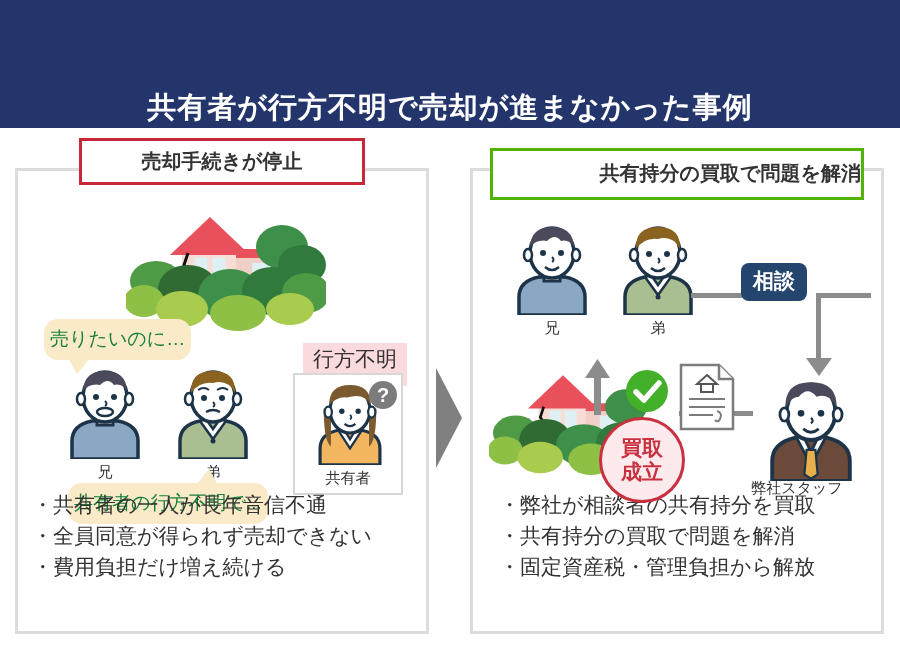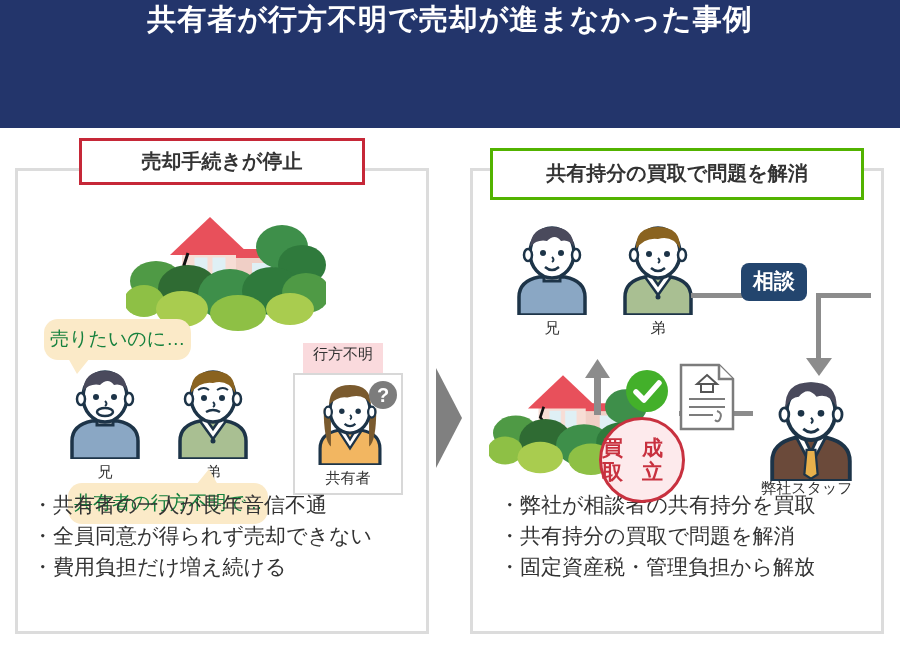--- a/index.html
+++ b/index.html
@@ -17,21 +17,21 @@
   }
 
   
   .header-bar {
     position: absolute;
     left: 0; top: 0;
     width: 900px;
     height: 128px;
     background: #23356b;
     display: flex;
-    align-items: flex-start;
+    align-items: flex-end;
     justify-content: center;
   }
   .header-title {
     color: #ffffff;
     font-size: 29px;
     font-weight: bold;
     letter-spacing: 1px;
     white-space: nowrap;
   }
 
@@ -68,20 +68,21 @@
     line-height: 1.32;
     top: -33px;
   }
   .panel-head.solution {
     border: 3px solid #52b300;
     width: 374px;
     padding: 10px 0 11px;
     font-size: 20px;
     line-height: 1.25;
     top: -23px;
+    text-align: right;
   }
 
   
   .center-arrow {
     position: absolute;
     left: 436px;
     top: 368px;
     width: 0; height: 0;
     border-top: 50px solid transparent;
     border-bottom: 50px solid transparent;
@@ -133,21 +134,21 @@
   .owner-card {
     position: absolute;
     border: 2px solid #d8d8d8;
     background: #ffffff;
     box-sizing: border-box;
   }
   .tag-missing {
     position: absolute;
     background: #fadadd;
     color: #333333;
-    font-size: 15px;
+    font-size: 21px;
     padding: 2px 10px 13px;
     white-space: nowrap;
   }
   .qmark {
     position: absolute;
     width: 28px; height: 28px;
     border-radius: 50%;
     background: #7c7c7c;
     color: #ffffff;
     font-size: 20px;
@@ -175,21 +176,21 @@
     position: absolute;
     width: 80px; height: 80px;
     border-radius: 50%;
     background: #fdeaec;
     border: 3px solid #c8313f;
     color: #c8313f;
     font-weight: bold;
     font-size: 21px;
     line-height: 1.12;
     display: flex;
-    flex-direction: row;
+    flex-direction: column;
     align-items: center;
     justify-content: center;
     z-index: 5;
   }
 
   
   .bullets {
     position: absolute;
     left: 0;
     width: 100%;
@@ -415,21 +416,21 @@
       <path d="M39 64 L47 64 L49 86 L43 90 L37 86 Z" fill="#e8b04b" stroke="#1d3448" stroke-width="2"></path>
       <ellipse cx="43" cy="30" rx="22" ry="25" fill="#ffffff" stroke="#1d3448" stroke-width="3.5"></ellipse>
       <path d="M20 26 Q19 3 43 3 Q67 3 66 26 Q60 12 48 16 Q40 6 32 16 Q25 16 20 26 Z" fill="#4a4a5c"></path>
       <ellipse cx="19" cy="32" rx="4" ry="6" fill="#ffffff" stroke="#1d3448" stroke-width="2.5"></ellipse>
       <ellipse cx="67" cy="32" rx="4" ry="6" fill="#ffffff" stroke="#1d3448" stroke-width="2.5"></ellipse>
       <circle cx="34" cy="31" r="3" fill="#1d3448"></circle>
       <circle cx="52" cy="31" r="3" fill="#1d3448"></circle>
       <path d="M43 35 q3 3 0 5" stroke="#1d3448" stroke-width="2" fill="none"></path>
       <path d="M36 45 q7 6 14 0" stroke="#1d3448" stroke-width="2.5" fill="none"></path>
     </svg>
-    <div class="person-label" style="left:282px; top:308px; width:104px;">弊社スタッフ</div>
+    <div class="person-label" style="left:272px; top:308px; width:104px;">弊社スタッフ</div>
 
   </div>
 
   <div class="bullets bullets-right">
     <div>・弊社が相談者の共有持分を買取</div>
     <div>・共有持分の買取で問題を解消</div>
     <div>・固定資産税・管理負担から解放</div>
   </div>
 </div>
 

